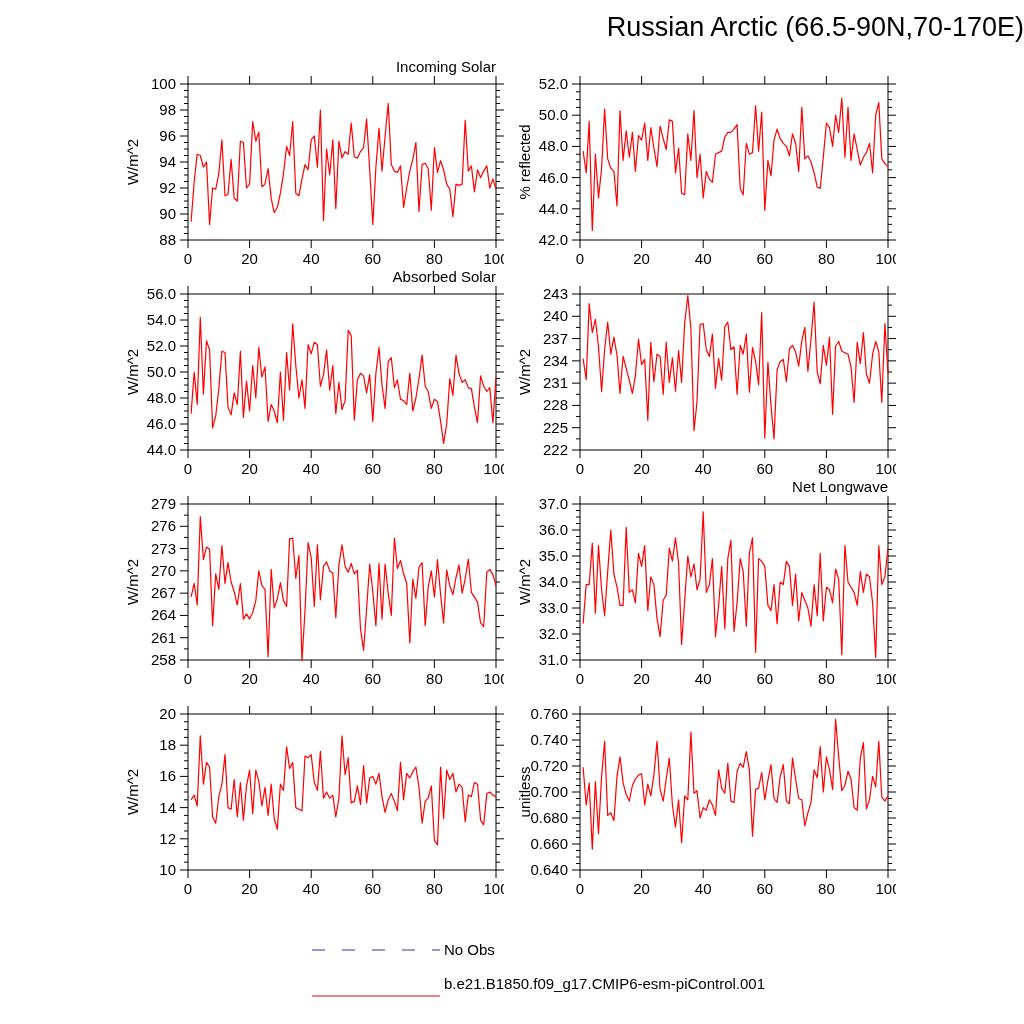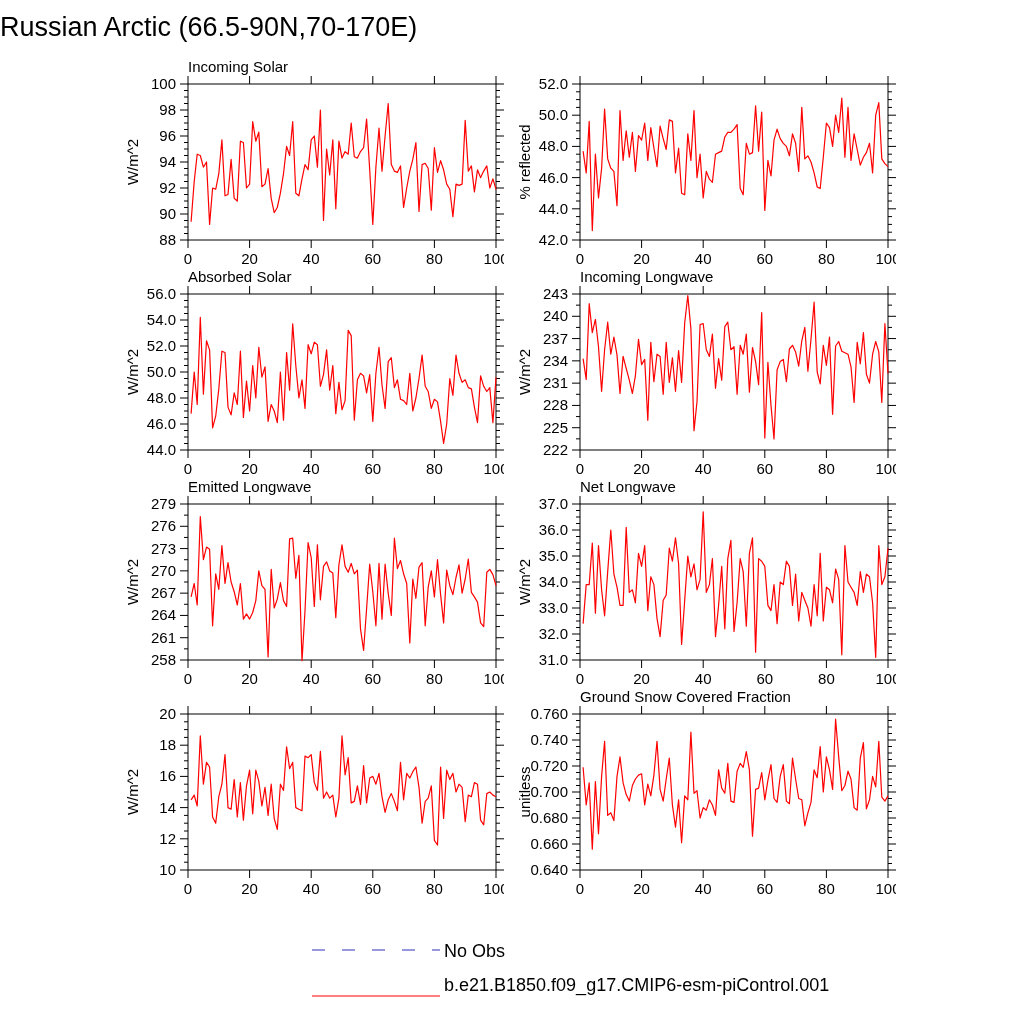--- a/index.html
+++ b/index.html
@@ -1,32 +1,32 @@
 <!DOCTYPE html>
 <html><head>
 <meta charset="utf-8">
 <style>
   html,body{margin:0;padding:0;}
   body{width:1024px;height:1024px;background:#ffffff;position:relative;overflow:hidden;
        font-family:"Liberation Sans", sans-serif;color:#000;}
-  .main-title{position:absolute;top:12px;left:0;width:1024px;text-align:left;
+  .main-title{position:absolute;top:12px;left:0;width:1024px;text-align:right;
               font-size:27px;font-weight:normal;margin:0;}
   .panel{position:absolute;width:404px;height:216px;}
   .p0{left:100px;top:56px}.p1{left:492px;top:56px}
   .p2{left:100px;top:266px}.p3{left:492px;top:266px}
   .p4{left:100px;top:476px}.p5{left:492px;top:476px}
   .p6{left:100px;top:686px}.p7{left:492px;top:686px}
-  .ptitle{position:absolute;left:88px;width:308px;top:2px;text-align:left;
+  .ptitle{position:absolute;left:88px;width:308px;top:2px;text-align:right;
           font-size:15px;font-weight:normal;margin:0;}
   .ylab{position:absolute;left:32px;top:106px;transform:translate(-50%,-50%) rotate(-90deg);
         white-space:nowrap;font-size:15px;}
   .plot{position:absolute;left:0;top:0;width:404px;height:216px;}
   .legend-line{position:absolute;left:312px;width:128px;height:8px;}
   .legend-line svg{display:block}
-  .legend-label{position:absolute;left:444px;font-size:18px;white-space:nowrap;}
+  .legend-label{position:absolute;left:444px;font-size:15px;white-space:nowrap;}
 </style>
 </head>
 <body>
 
 <h1 class="main-title">Russian Arctic (66.5-90N,70-170E)</h1>
 
 <section class="panel p0">
   <h3 class="ptitle">Incoming Solar</h3>
   <div class="ylab">W/m^2</div>
   <svg class="plot" viewBox="0 0 404 216">
@@ -259,21 +259,20 @@
       <line x1="84" y1="47.5" x2="88" y2="47.5" stroke="#000000"></line>
       <line x1="396" y1="47.5" x2="400" y2="47.5" stroke="#000000"></line>
       <line x1="84" y1="41" x2="88" y2="41" stroke="#000000"></line>
       <line x1="396" y1="41" x2="400" y2="41" stroke="#000000"></line>
       <line x1="84" y1="34.5" x2="88" y2="34.5" stroke="#000000"></line>
       <line x1="396" y1="34.5" x2="400" y2="34.5" stroke="#000000"></line>
       <polyline points="91.1,147.6 94.2,106.0 97.2,138.5 100.3,51.4 103.4,128.1 106.5,74.8 109.6,83.9 112.6,161.9 115.7,150.2 118.8,122.9 121.9,85.2 125.0,86.5 128.0,141.1 131.1,148.9 134.2,126.8 137.3,138.5 140.4,85.2 143.4,151.5 146.5,115.1 149.6,145.0 152.7,99.5 155.8,132.0 158.8,81.3 161.9,111.2 165.0,100.8 168.1,155.4 171.2,138.5 174.2,145.0 177.3,156.7 180.4,106.0 183.5,154.1 186.6,86.5 189.6,124.2 192.7,57.9 195.8,99.5 198.9,132.0 202.0,113.8 205.0,142.4 208.1,78.7 211.2,87.8 214.3,76.1 217.4,78.7 220.4,120.3 223.5,108.6 226.6,83.9 229.7,124.2 232.8,99.5 235.8,147.6 238.9,116.4 242.0,143.7 245.1,134.6 248.2,64.4 251.2,69.6 254.3,154.1 257.4,113.8 260.5,107.3 263.6,109.9 266.6,126.8 269.7,108.6 272.8,155.4 275.9,107.3 279.0,81.3 282.0,119.0 285.1,142.4 288.2,95.6 291.3,91.7 294.4,121.6 297.4,113.8 300.5,133.3 303.6,134.6 306.7,138.5 309.8,107.3 312.8,145.0 315.9,132.0 319.0,112.5 322.1,89.1 325.2,120.3 328.2,125.5 331.3,142.4 334.4,133.3 337.5,135.9 340.6,155.4 343.6,177.5 346.7,158.0 349.8,112.5 352.9,129.4 356.0,89.1 359.0,107.3 362.1,116.4 365.2,113.8 368.3,121.6 371.4,122.9 374.4,141.1 377.5,156.7 380.6,109.9 383.7,120.3 386.8,125.5 389.8,121.6 392.9,156.7 396.0,111.2" fill="none" stroke="#ff0000" stroke-width="1.2" stroke-linejoin="round"></polyline>
     </svg>
 </section>
 <section class="panel p3">
-  <h3 class="ptitle">Incoming Longwave</h3>
   <div class="ylab">W/m^2</div>
   <svg class="plot" viewBox="0 0 404 216">
       <rect x="88" y="28" width="308" height="156" fill="none" stroke="#000000" stroke-width="1"></rect>
       <line x1="88" y1="184" x2="88" y2="192" stroke="#000000"></line>
       <line x1="88" y1="28" x2="88" y2="20" stroke="#000000"></line>
       <text x="88" y="208" text-anchor="middle" font-size="15" fill="#000000">0</text>
       <line x1="149.6" y1="184" x2="149.6" y2="192" stroke="#000000"></line>
       <line x1="149.6" y1="28" x2="149.6" y2="20" stroke="#000000"></line>
       <text x="149.6" y="208" text-anchor="middle" font-size="15" fill="#000000">20</text>
       <line x1="211.2" y1="184" x2="211.2" y2="192" stroke="#000000"></line>
@@ -323,21 +322,20 @@
       <line x1="84" y1="83.71428571428571" x2="88" y2="83.71428571428571" stroke="#000000"></line>
       <line x1="396" y1="83.71428571428571" x2="400" y2="83.71428571428571" stroke="#000000"></line>
       <line x1="84" y1="61.42857142857143" x2="88" y2="61.42857142857143" stroke="#000000"></line>
       <line x1="396" y1="61.42857142857143" x2="400" y2="61.42857142857143" stroke="#000000"></line>
       <line x1="84" y1="39.14285714285714" x2="88" y2="39.14285714285714" stroke="#000000"></line>
       <line x1="396" y1="39.14285714285714" x2="400" y2="39.14285714285714" stroke="#000000"></line>
       <polyline points="91.1,92.6 94.2,113.4 97.2,37.7 100.3,66.6 103.4,53.3 106.5,80.7 109.6,125.3 112.6,83.7 115.7,56.2 118.8,88.2 121.9,71.1 125.0,88.9 128.0,127.5 131.1,90.4 134.2,102.3 137.3,114.2 140.4,127.5 143.4,109.7 146.5,73.3 149.6,98.6 152.7,93.4 155.8,154.3 158.8,76.3 161.9,115.7 165.0,88.2 168.1,90.4 171.2,128.3 174.2,76.3 177.3,116.4 180.4,91.9 183.5,125.3 186.6,84.5 189.6,116.4 192.7,57.0 195.8,29.5 198.9,62.9 202.0,164.7 205.0,135.7 208.1,58.5 211.2,57.7 214.3,83.7 217.4,90.4 220.4,68.1 223.5,122.3 226.6,92.6 229.7,114.2 232.8,60.7 235.8,56.2 238.9,83.7 242.0,80.7 245.1,128.3 248.2,79.3 251.2,88.2 254.3,68.1 257.4,126.1 260.5,81.5 263.6,95.6 266.6,118.6 269.7,46.6 272.8,172.1 275.9,96.3 279.0,139.4 282.0,172.9 285.1,103.8 288.2,95.6 291.3,93.4 294.4,115.7 297.4,83.0 300.5,79.3 303.6,85.9 306.7,100.1 309.8,74.8 312.8,61.4 315.9,105.3 319.0,73.3 322.1,36.2 325.2,106.0 328.2,117.9 331.3,79.3 334.4,99.3 337.5,71.1 340.6,148.3 343.6,80.0 346.7,75.5 349.8,85.2 352.9,86.7 356.0,88.2 359.0,100.8 362.1,136.5 365.2,76.3 368.3,97.8 371.4,66.6 374.4,108.2 377.5,117.1 380.6,88.2 383.7,75.5 386.8,85.9 389.8,136.5 392.9,57.7 396.0,107.5" fill="none" stroke="#ff0000" stroke-width="1.2" stroke-linejoin="round"></polyline>
     </svg>
 </section>
 <section class="panel p4">
-  <h3 class="ptitle">Emitted Longwave</h3>
   <div class="ylab">W/m^2</div>
   <svg class="plot" viewBox="0 0 404 216">
       <rect x="88" y="28" width="308" height="156" fill="none" stroke="#000000" stroke-width="1"></rect>
       <line x1="88" y1="184" x2="88" y2="192" stroke="#000000"></line>
       <line x1="88" y1="28" x2="88" y2="20" stroke="#000000"></line>
       <text x="88" y="208" text-anchor="middle" font-size="15" fill="#000000">0</text>
       <line x1="149.6" y1="184" x2="149.6" y2="192" stroke="#000000"></line>
       <line x1="149.6" y1="28" x2="149.6" y2="20" stroke="#000000"></line>
       <text x="149.6" y="208" text-anchor="middle" font-size="15" fill="#000000">20</text>
       <line x1="211.2" y1="184" x2="211.2" y2="192" stroke="#000000"></line>
@@ -543,21 +541,20 @@
       <line x1="84" y1="51.400000000000006" x2="88" y2="51.400000000000006" stroke="#000000"></line>
       <line x1="396" y1="51.400000000000006" x2="400" y2="51.400000000000006" stroke="#000000"></line>
       <line x1="84" y1="43.599999999999994" x2="88" y2="43.599999999999994" stroke="#000000"></line>
       <line x1="396" y1="43.599999999999994" x2="400" y2="43.599999999999994" stroke="#000000"></line>
       <line x1="84" y1="35.80000000000001" x2="88" y2="35.80000000000001" stroke="#000000"></line>
       <line x1="396" y1="35.80000000000001" x2="400" y2="35.80000000000001" stroke="#000000"></line>
       <polyline points="91.1,113.8 94.2,109.1 97.2,120.0 100.3,49.8 103.4,98.2 106.5,76.4 109.6,81.0 112.6,131.0 115.7,137.2 118.8,110.7 121.9,98.2 125.0,68.6 128.0,121.6 131.1,123.2 134.2,93.5 137.3,131.0 140.4,96.6 143.4,134.1 146.5,99.8 149.6,84.2 152.7,127.8 155.8,84.2 158.8,95.1 161.9,120.0 165.0,101.3 168.1,129.4 171.2,98.2 174.2,132.5 177.3,143.4 180.4,98.2 183.5,104.4 186.6,60.8 189.6,82.6 192.7,76.4 195.8,121.6 198.9,123.2 202.0,124.7 205.0,70.1 208.1,71.7 211.2,68.6 214.3,96.6 217.4,104.4 220.4,65.4 223.5,112.2 226.6,106.0 229.7,112.2 232.8,109.1 235.8,131.0 238.9,112.2 242.0,49.8 245.1,88.8 248.2,71.7 251.2,116.9 254.3,115.4 257.4,99.8 260.5,118.5 263.6,79.5 266.6,116.9 269.7,92.0 272.8,90.4 275.9,98.2 279.0,87.3 282.0,110.7 285.1,126.3 288.2,113.8 291.3,107.6 294.4,115.4 297.4,124.7 300.5,76.4 303.6,113.8 306.7,87.3 309.8,92.0 312.8,85.7 315.9,81.0 319.0,101.3 322.1,137.2 325.2,115.4 328.2,112.2 331.3,99.8 334.4,154.4 337.5,159.0 340.6,81.0 343.6,132.5 346.7,84.2 349.8,93.5 352.9,87.3 356.0,106.0 359.0,98.2 362.1,101.3 365.2,135.6 368.3,109.1 371.4,110.7 374.4,96.6 377.5,98.2 380.6,134.1 383.7,138.8 386.8,107.6 389.8,106.0 392.9,109.1 396.0,110.7" fill="none" stroke="#ff0000" stroke-width="1.2" stroke-linejoin="round"></polyline>
     </svg>
 </section>
 <section class="panel p7">
-  <h3 class="ptitle">Ground Snow Covered Fraction</h3>
   <div class="ylab">unitless</div>
   <svg class="plot" viewBox="0 0 404 216">
       <rect x="88" y="28" width="308" height="156" fill="none" stroke="#000000" stroke-width="1"></rect>
       <line x1="88" y1="184" x2="88" y2="192" stroke="#000000"></line>
       <line x1="88" y1="28" x2="88" y2="20" stroke="#000000"></line>
       <text x="88" y="208" text-anchor="middle" font-size="15" fill="#000000">0</text>
       <line x1="149.6" y1="184" x2="149.6" y2="192" stroke="#000000"></line>
       <line x1="149.6" y1="28" x2="149.6" y2="20" stroke="#000000"></line>
       <text x="149.6" y="208" text-anchor="middle" font-size="15" fill="#000000">20</text>
       <line x1="211.2" y1="184" x2="211.2" y2="192" stroke="#000000"></line>

